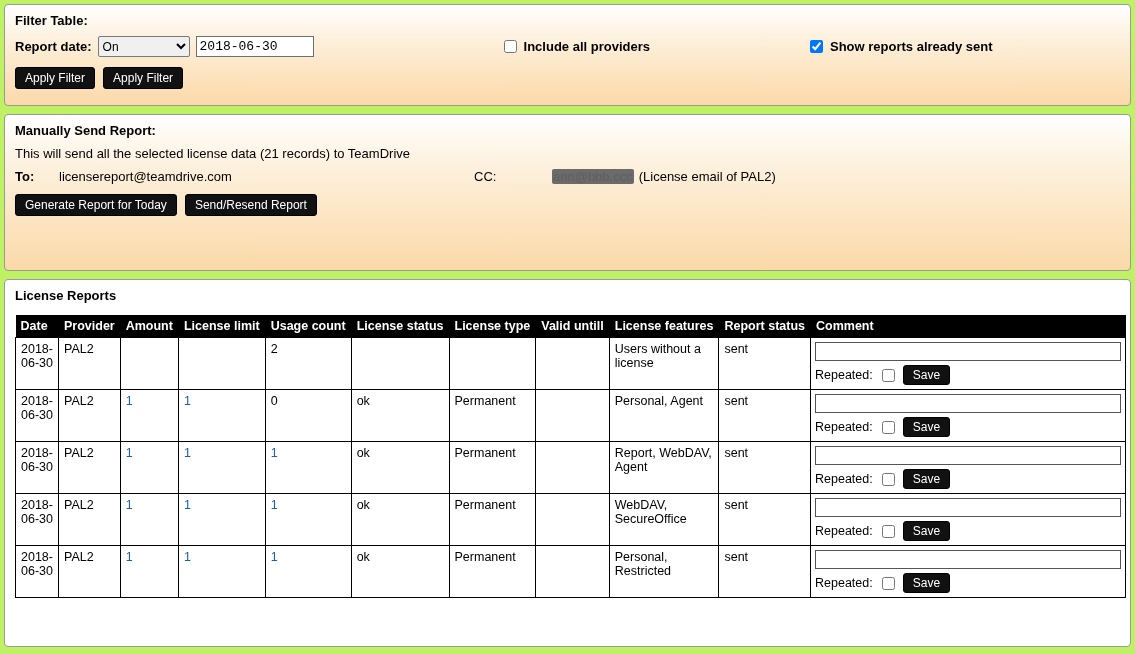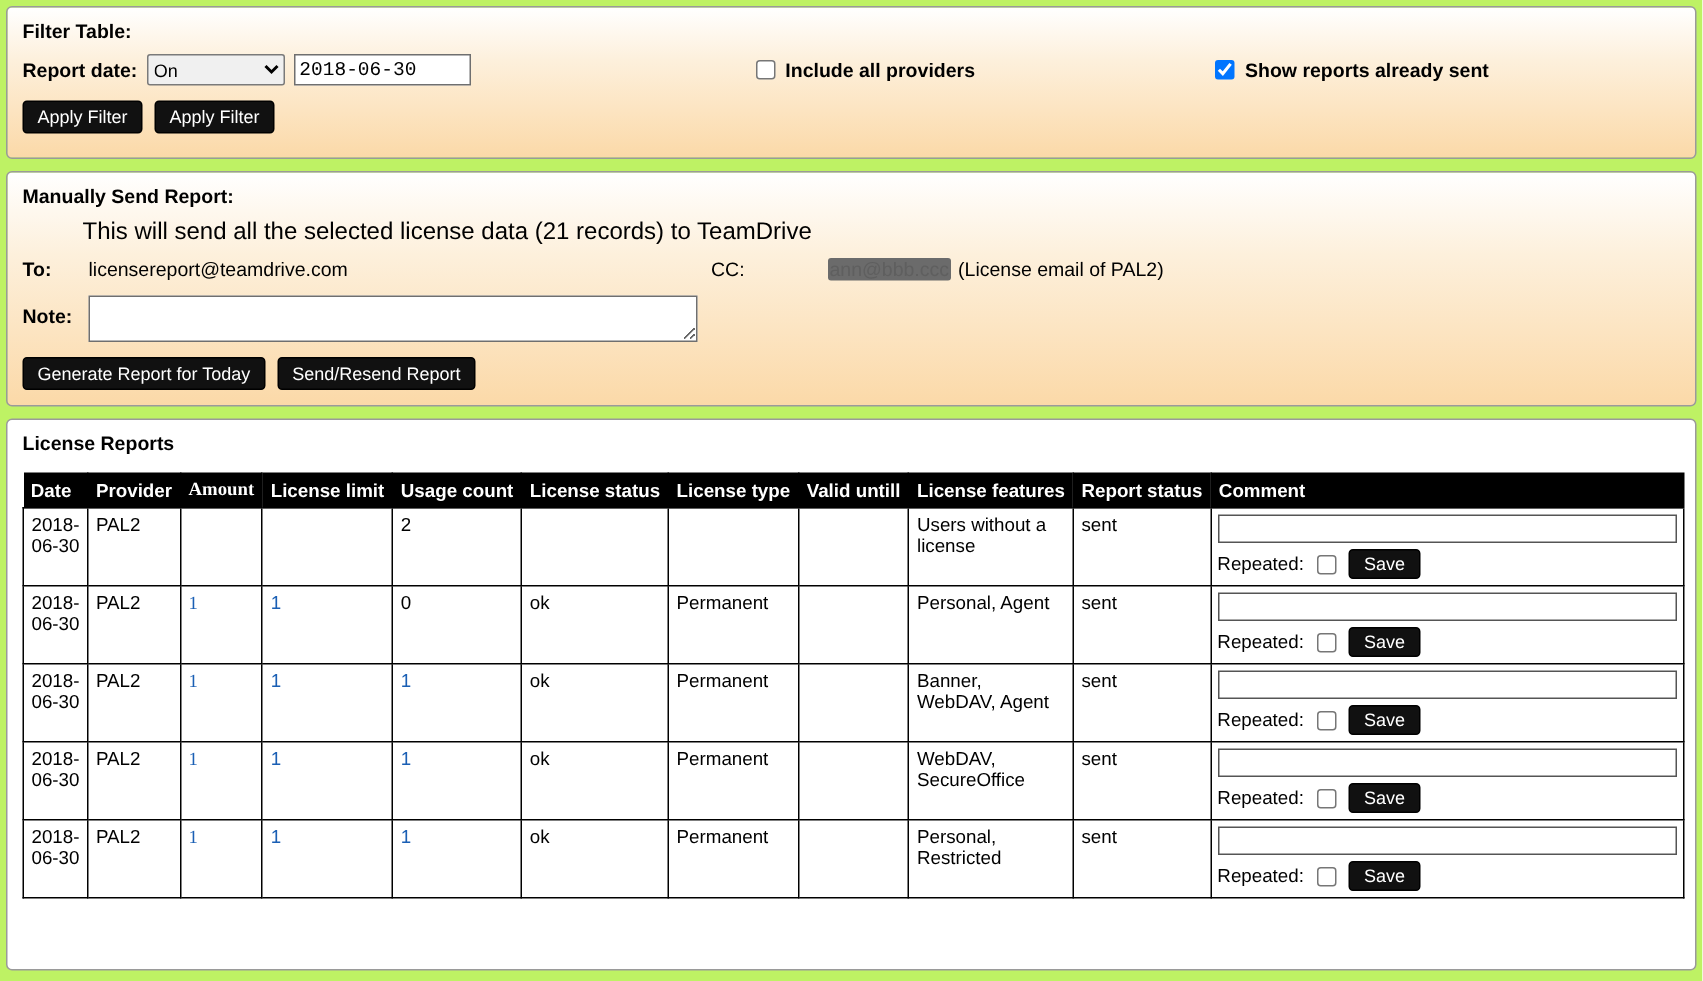--- a/index.html
+++ b/index.html
@@ -75,21 +75,21 @@
     color: #fff;
     border: 1px solid #000;
     border-radius: 3px;
     padding: 3px 9px;
     cursor: pointer;
     line-height: 14px;
   }
   .btn-row { padding: 10px 10px 0 10px; display: flex; gap: 8px; }
   
   #manual-panel { height: 155px; }
-  .manual-desc { padding: 4px 10px 0 10px; font-size: 16px; margin-left: 40px; }
+  .manual-desc { padding: 4px 10px 0 10px; font-size: 13px; }
   .to-row {
     display: flex;
     align-items: baseline;
     padding: 8px 10px 0 10px;
   }
   .to-label { font-weight: bold; width: 44px; }
   .to-value { width: 415px; }
   .cc-label { font-weight: normal; width: 34px; }
   .redacted {
     background: #6b6b6b;
@@ -152,21 +152,21 @@
     background: #111;
     color: #fff;
     border: 1px solid #000;
     border-radius: 3px;
     font-size: 12px;
     padding: 2px 9px;
     cursor: pointer;
   }
   .col-date { width: 48px; }
   .col-provider { width: 52px; }
-  .col-amount { width: 46px; font-family: Liberation Serif, serif; }
+  .col-amount { width: 46px; }
   .col-limit { width: 76px; }
   .col-usage { width: 78px; }
   .col-lstatus { width: 88px; }
   .col-ltype { width: 80px; }
   .col-valid { width: 64px; }
   .col-feat { width: 118px; }
   .col-rstatus { width: 82px; }
 </style>
 </head>
 <body>
@@ -202,24 +202,20 @@
     <div class="panel-title">Manually Send Report:</div>
     <div class="manual-desc">This will send all the selected license data (21 records) to TeamDrive</div>
     <div class="to-row">
       <span class="to-label">To:</span>
       <span class="to-value">licensereport@teamdrive.com</span>
       <span class="cc-label">CC:</span>
       <span style="display:inline-block;width:44px"></span>
       <span class="redacted">ann@bbb.ccc</span>
       <span style="margin-left:5px">(License email of PAL2)</span>
     </div>
-    <div class="note-row">
-      <span class="note-label">Note:</span>
-      <textarea class="note-input" placeholder="" style=""></textarea>
-    </div>
     <div class="btn-row">
       <button class="btn">Generate Report for Today</button>
       <button class="btn">Send/Resend Report</button>
     </div>
   </div>
 
   <div class="panel-plain" id="reports-panel">
     <div class="panel-title">License Reports</div>
     <table class="reports">
       <thead>
@@ -280,21 +276,21 @@
         </tr>
         <tr>
           <td class="col-date">2018-06-30</td>
           <td class="col-provider">PAL2</td>
           <td class="col-amount num-link">1</td>
           <td class="col-limit num-link">1</td>
           <td class="col-usage num-link">1</td>
           <td class="col-lstatus">ok</td>
           <td class="col-ltype">Permanent</td>
           <td class="col-valid"></td>
-          <td class="col-feat">Banner, WebDAV, Agent</td>
+          <td class="col-feat">Report, WebDAV, Agent</td>
           <td class="col-rstatus">sent</td>
           <td class="comment-cell">
             <input class="comment-input" type="text" value="" style="">
             <span class="rep-row">
               <span>Repeated:</span>
               <input type="checkbox" style="">
               <button class="btn-save">Save</button>
             </span>
           </td>
         </tr>

